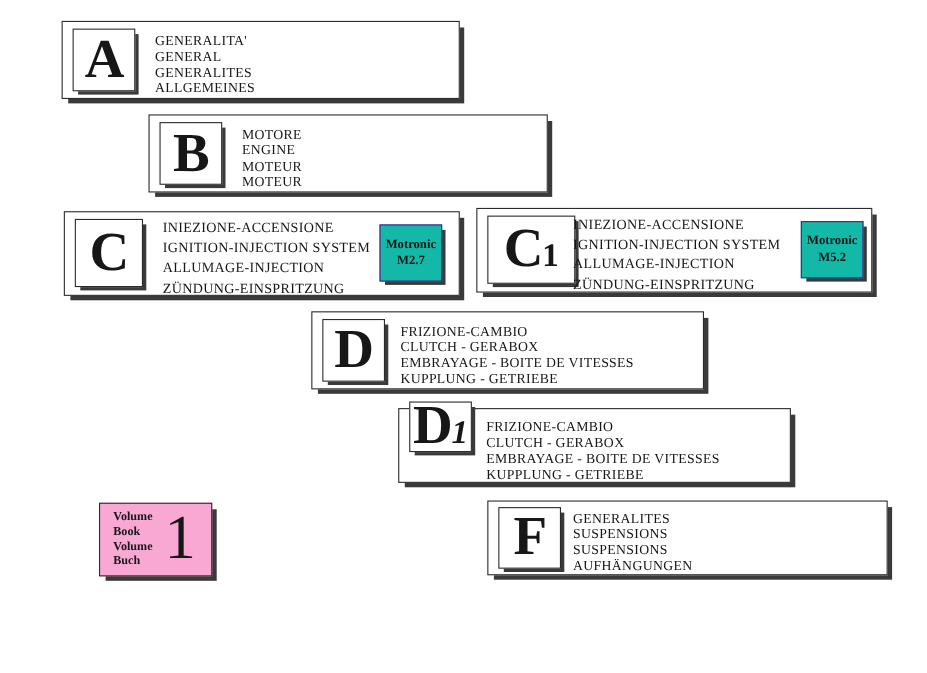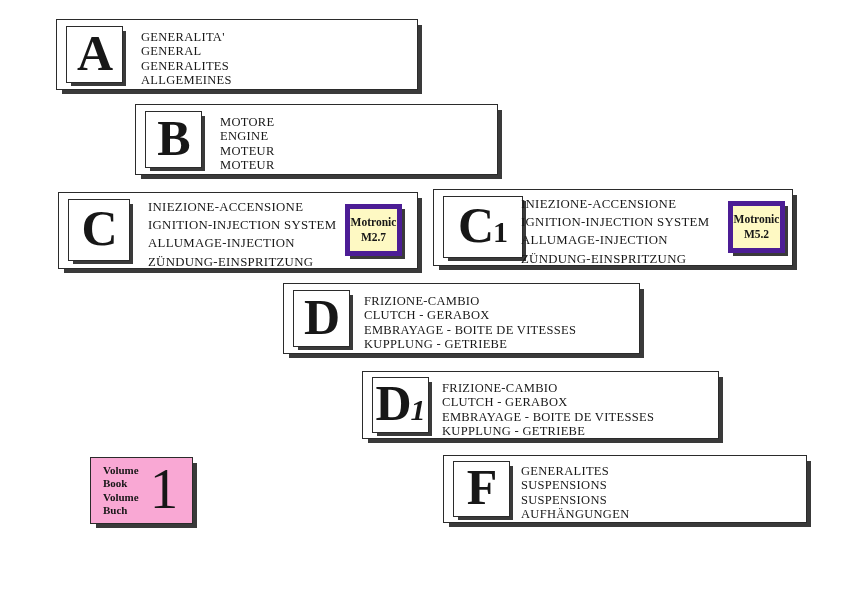--- a/index.html
+++ b/index.html
@@ -66,22 +66,22 @@
     white-space: nowrap;
   }
   .captions div { line-height: 14.4px; }
   .captions.loose { font-size: 12.8px; }
   .captions.loose div { line-height: 18.2px; }
 
   
   .badge {
     position: absolute;
     box-sizing: border-box;
-    background: #fef9c3;
-    border: 5px solid #4c1d95;
+    background: #14b8a6;
+    border: 1px solid #4c1d95;
     box-shadow: 4px 4px 0 -1px #3a3a3a;
     display: flex;
     flex-direction: column;
     align-items: center;
     justify-content: center;
     font-weight: bold;
     font-size: 11.5px;
     line-height: 15px;
   }
 
@@ -172,21 +172,21 @@
   <span class="tile-letter">D</span>
 </div>
 <div class="captions" style="left:364px; top:294px;">
   <div>FRIZIONE-CAMBIO</div>
   <div>CLUTCH - GERABOX</div>
   <div>EMBRAYAGE - BOITE DE VITESSES</div>
   <div>KUPPLUNG - GETRIEBE</div>
 </div>
 
 <div class="bar" style="left:362px; top:371px; width:357px; height:68px;"></div>
-<div class="tile" style="left:372px; top:377px; width:57px; height:56px;text-align:center;">
+<div class="tile" style="left:372px; top:365px; width:57px; height:46px;text-align:center;">
   <span class="tile-letter">
     <span>D</span><span class="sub-italic">1</span>
   </span>
 </div>
 <div class="captions" style="left:442px; top:381px;">
   <div>FRIZIONE-CAMBIO</div>
   <div>CLUTCH - GERABOX</div>
   <div>EMBRAYAGE - BOITE DE VITESSES</div>
   <div>KUPPLUNG - GETRIEBE</div>
 </div>

